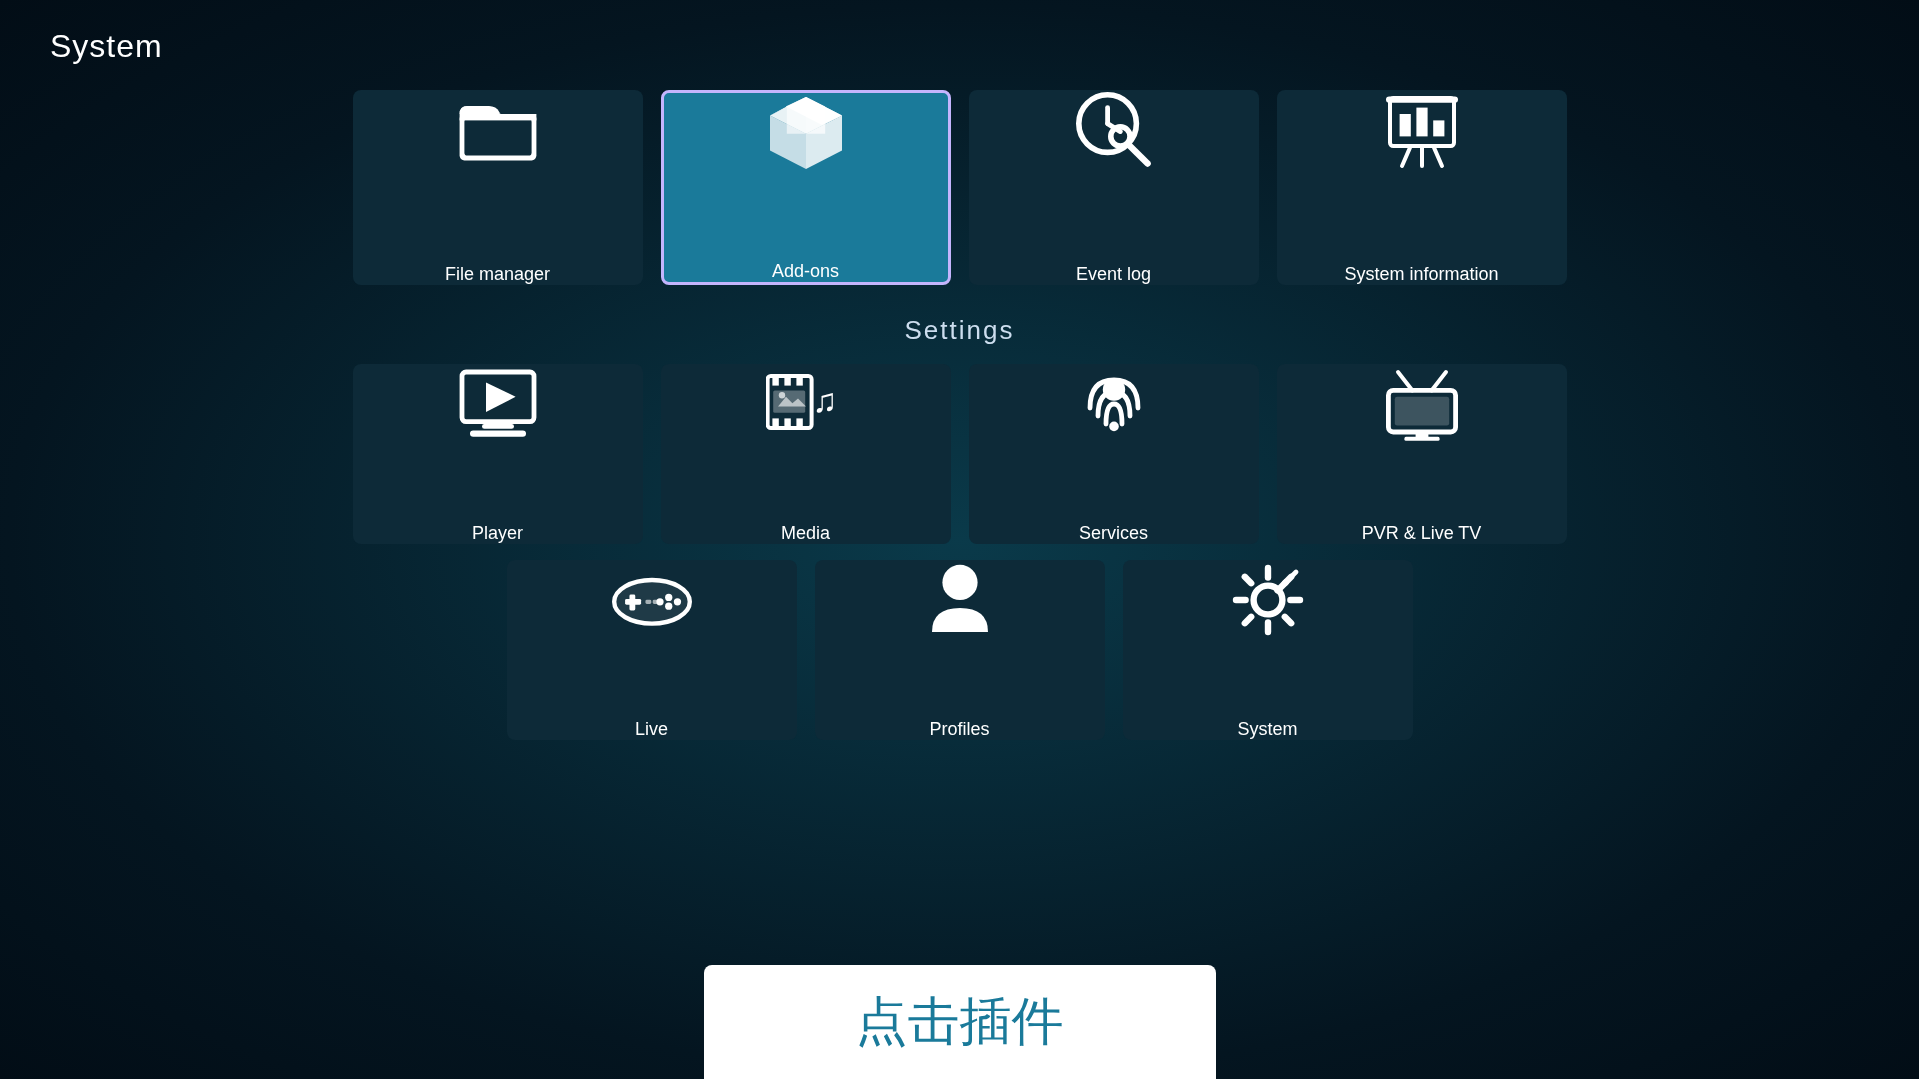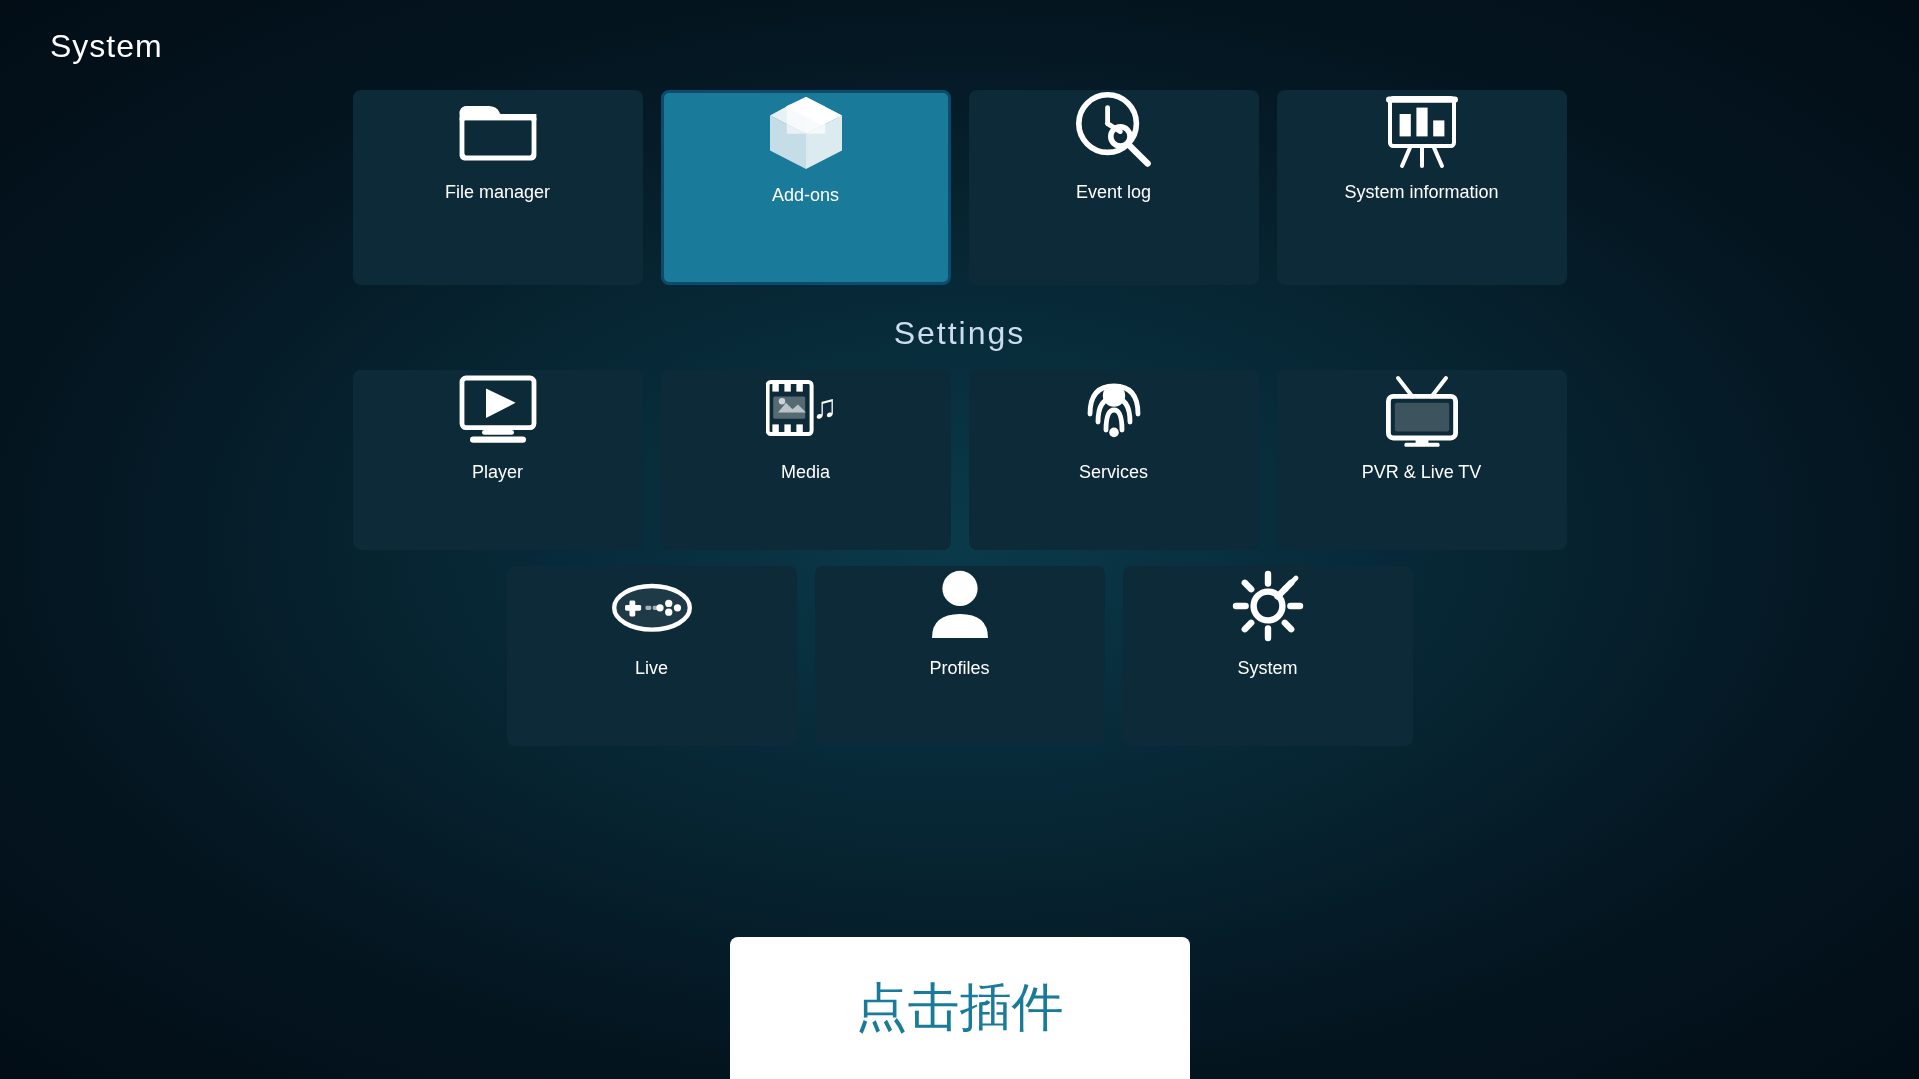--- a/index.html
+++ b/index.html
@@ -38,48 +38,48 @@
       margin-bottom: 30px;
       justify-content: center;
     }
 
     .tile {
       background: #0d2a38;
       border-radius: 8px;
       display: flex;
       flex-direction: column;
       align-items: center;
-      justify-content: flex-start;
+      justify-content: space-between;
       cursor: pointer;
       transition: background 0.2s;
       position: relative;
     }
 
     .tile-top {
       width: 290px;
       height: 195px;
     }
 
     .tile-top.active {
       background: #1a7a9a;
-      border: 3px solid #0c4a6e;
+      border: 3px solid #c4b5fd;
     }
 
     .tile-label {
       font-size: 18px;
       font-weight: 400;
       color: #ffffff;
       margin-top: 12px;
       text-align: center;
     }
 
     
     .section-title {
       text-align: center;
-      font-size: 32px;
+      font-size: 26px;
       font-weight: 300;
       color: #ccddee;
       margin-bottom: 18px;
       letter-spacing: 2px;
     }
 
     
     .settings-grid {
       display: flex;
       flex-direction: column;
@@ -116,25 +116,25 @@
     
     .tooltip-overlay {
       position: absolute;
       bottom: 0;
       left: 50%;
       transform: translateX(-50%);
       background: white;
       color: #1a7a9a;
       font-size: 52px;
       font-weight: 400;
-      padding: 36px 100px;
+      padding: 22px 100px;
       border-radius: 8px 8px 0 0;
       white-space: nowrap;
       z-index: 100;
-      width: 460px;
+      width: 512px;
       text-align: center;
     }
   </style>
 </head>
 <body>
 
 <div class="page-title">System</div>
 
 <div class="main-content">
 

